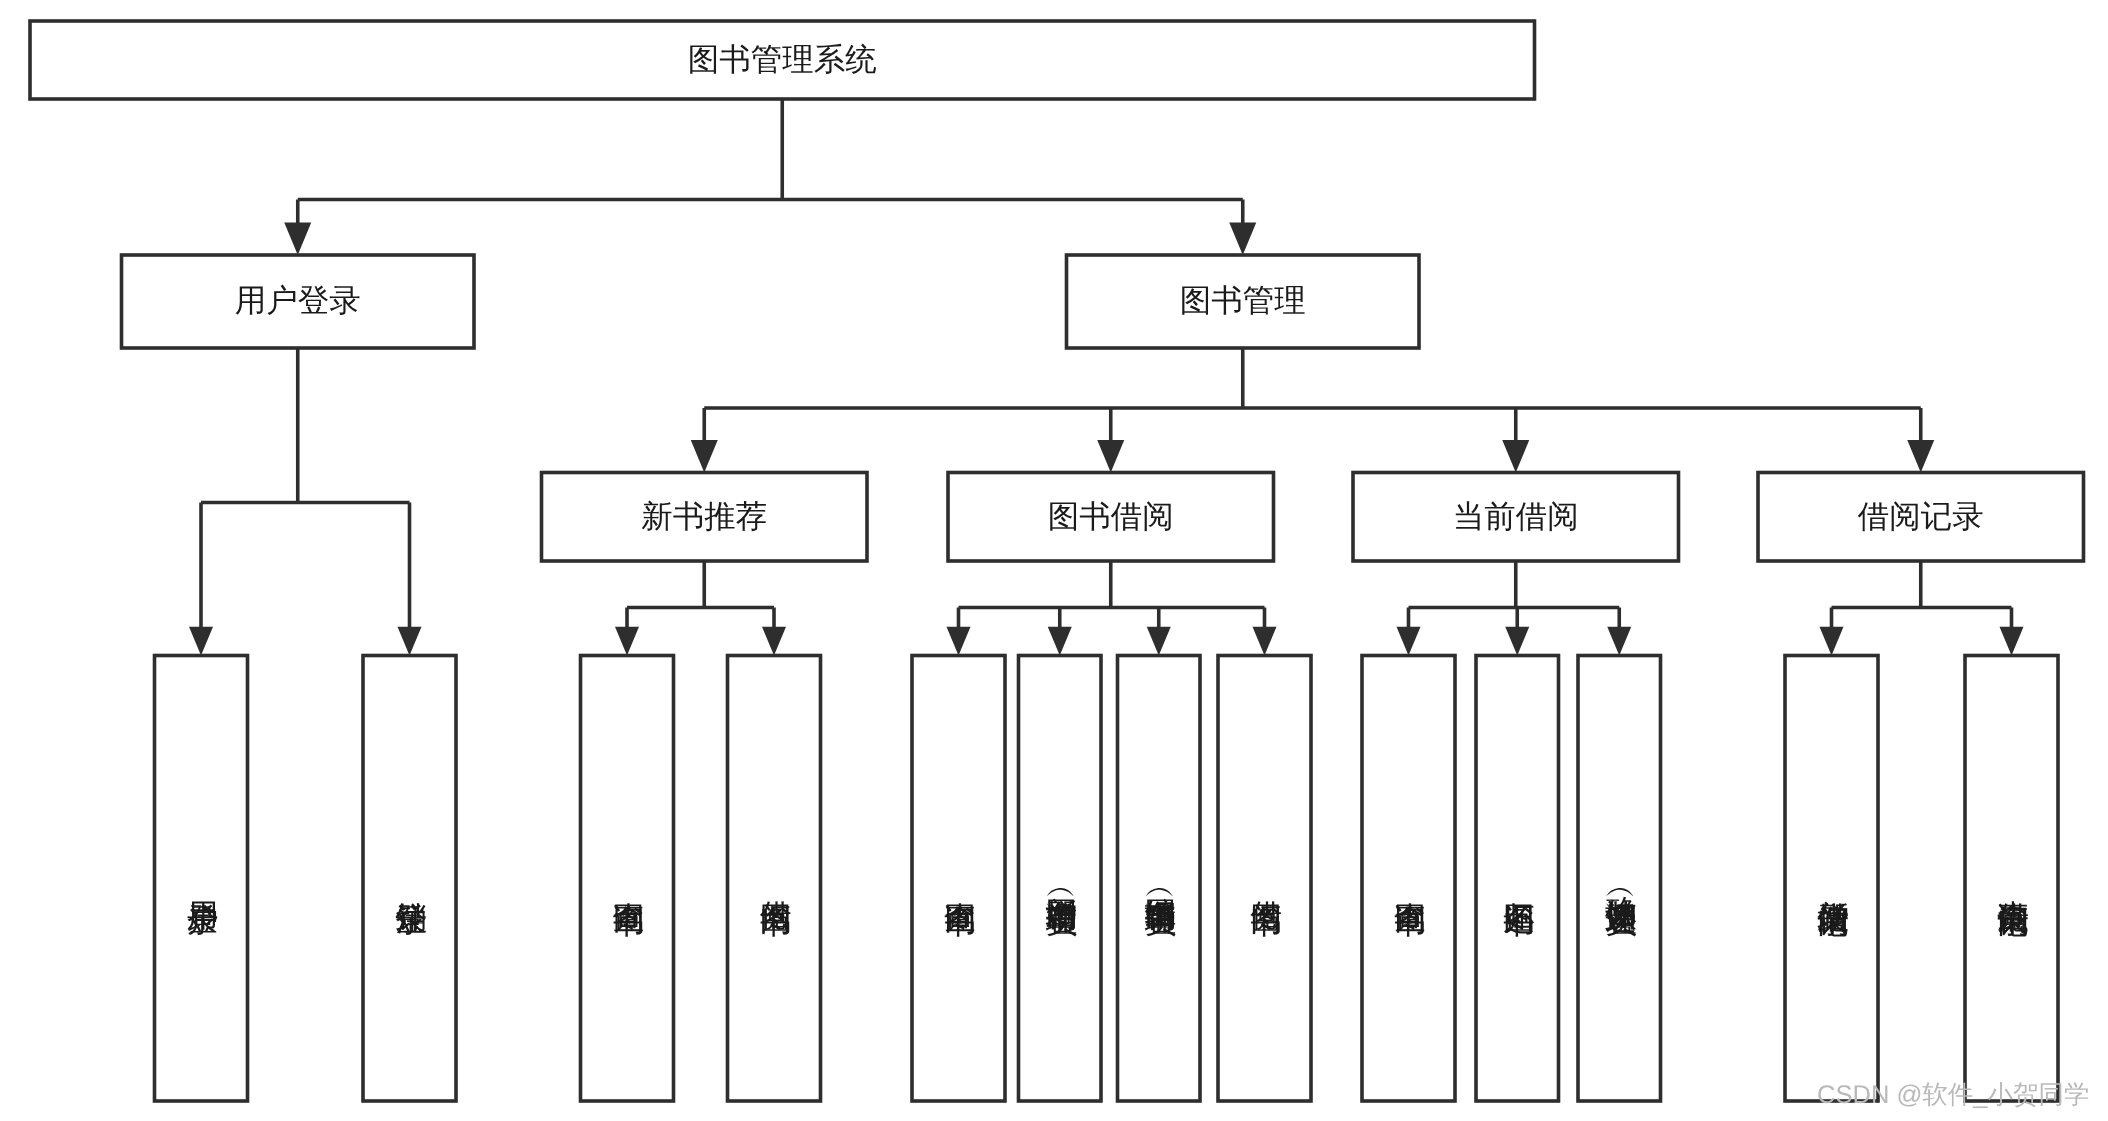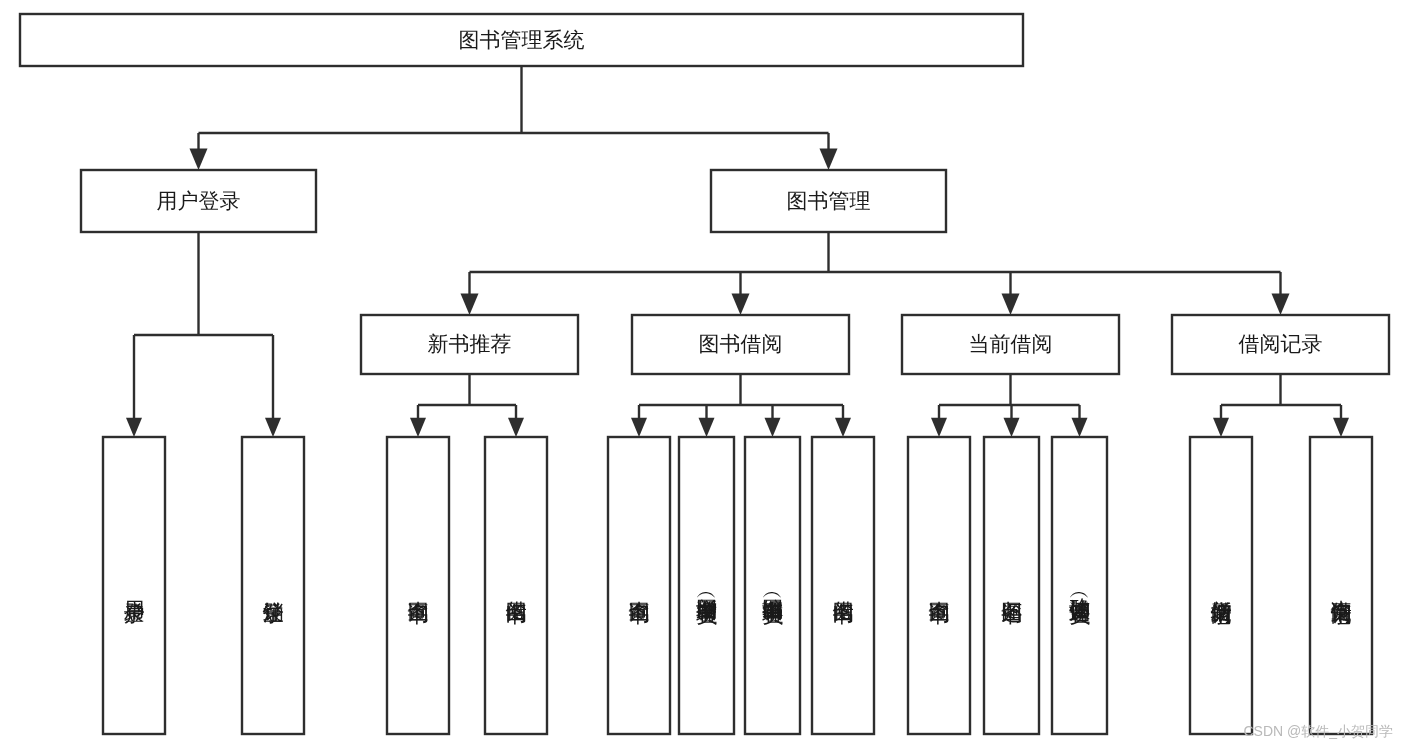--- a/index.html
+++ b/index.html
@@ -63,21 +63,21 @@
     justify-content: center;
     text-align: center;
     white-space: nowrap;
     pointer-events: none;
   }
   .watermark {
     position: absolute;
     right: 12px;
     bottom: 6px;
     font-family: "Liberation Sans", "DejaVu Sans", sans-serif;
-    font-size: 14px;
+    font-size: 17px;
     color: #b9b9b9;
     white-space: nowrap;
     user-select: none;
   }
 </style>
 </head>
 <body>
 
 <div id="diagram-root">
 

